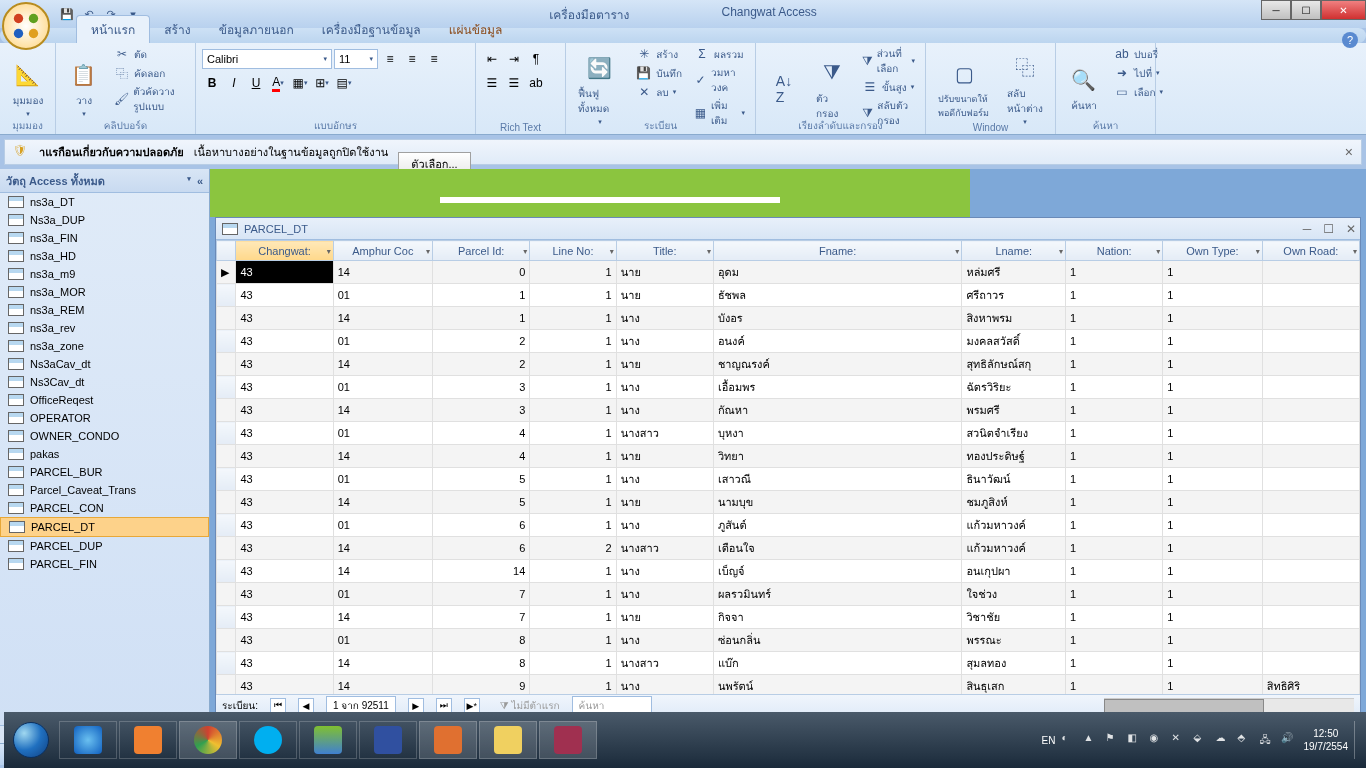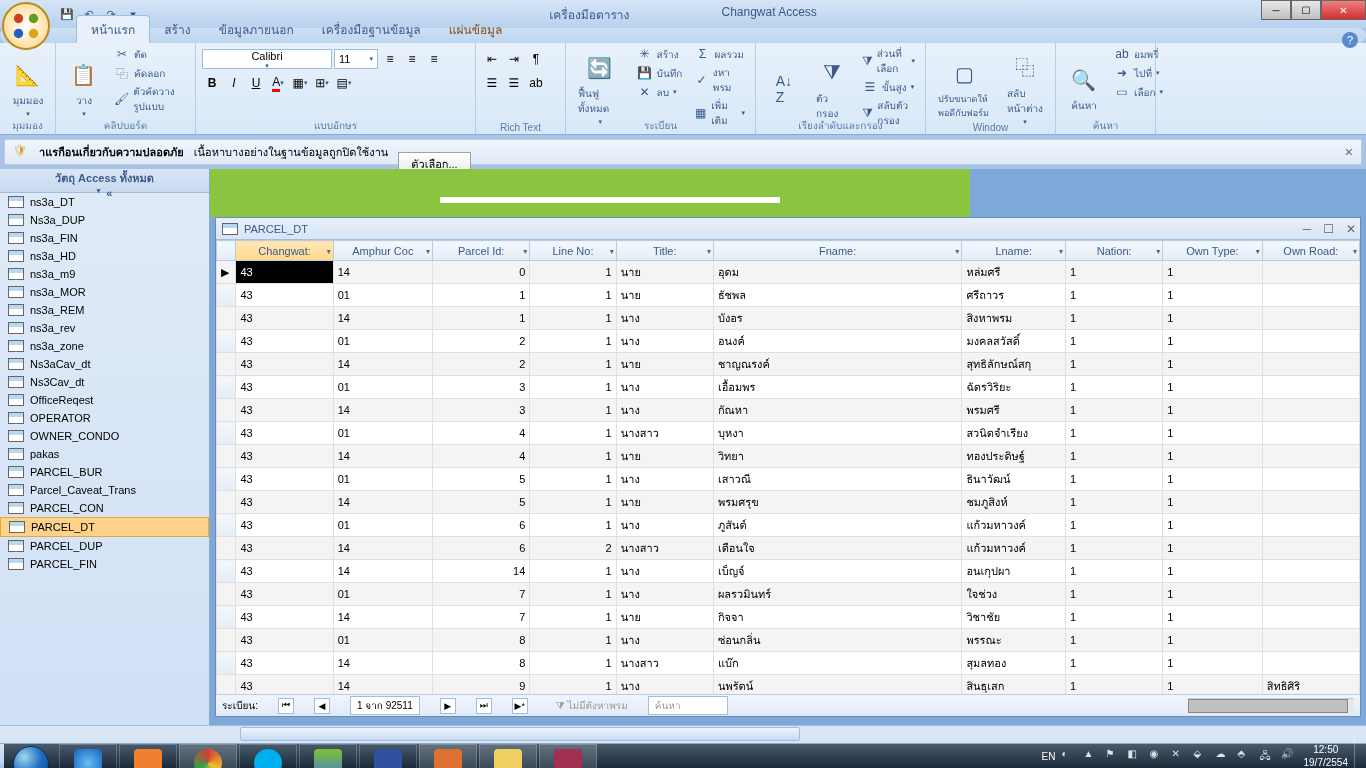--- a/index.html
+++ b/index.html
@@ -28,35 +28,35 @@
 .ribbon { height: 92px; background: linear-gradient(to bottom, #e8f1fb, #d8e8f8); border-bottom: 1px solid #8aabce; display: flex; }
 .ribbon-group { border-right: 1px solid #b8cde5; padding: 2px 6px; display: flex; flex-direction: column; position: relative; }
 .ribbon-group-label { position: absolute; bottom: 1px; left: 0; right: 0; text-align: center; font-size: 10px; color: #5a7aa8; }
 .ribbon-group-body { flex: 1; display: flex; gap: 4px; }
 .big-btn { display: flex; flex-direction: column; align-items: center; justify-content: center; padding: 2px 6px; cursor: pointer; font-size: 10px; color: #3b5a8a; gap: 2px; }
 .big-btn .icon { width: 32px; height: 32px; display: flex; align-items: center; justify-content: center; font-size: 20px; }
 .small-btns { display: flex; flex-direction: column; gap: 1px; }
 .small-btn { display: flex; align-items: center; gap: 4px; padding: 1px 4px; font-size: 10px; color: #3b5a8a; cursor: pointer; }
 .small-btn .icon { width: 16px; height: 16px; display: flex; align-items: center; justify-content: center; font-size: 12px; }
 .font-row { display: flex; gap: 2px; align-items: center; margin-bottom: 2px; }
-.font-combo { width: 130px; height: 20px; border: 1px solid #a0bde0; background: white; font-size: 11px; padding: 0 4px; display: flex; align-items: center; justify-content: space-between; flex-direction: column; }
+.font-combo { width: 130px; height: 20px; border: 1px solid #a0bde0; background: white; font-size: 11px; padding: 0 4px; display: flex; align-items: center; justify-content: space-between; }
 .size-combo { width: 44px; height: 20px; border: 1px solid #a0bde0; background: white; font-size: 11px; padding: 0 4px; display: flex; align-items: center; justify-content: space-between; }
 .fmt-btn { width: 20px; height: 20px; border: 1px solid transparent; display: flex; align-items: center; justify-content: center; font-size: 12px; cursor: pointer; }
 .dropdown-arrow { font-size: 7px; color: #3b5a8a; }
 
 
 .security-bar { height: 26px; background: linear-gradient(to bottom, #f0f5fc, #e0ebf8); border: 1px solid #b8cde5; margin: 4px; display: flex; align-items: center; padding: 0 8px; gap: 10px; font-size: 11px; }
 .shield-icon { width: 16px; height: 16px; color: #d8a020; }
 .option-btn { padding: 2px 12px; background: linear-gradient(to bottom, #fff, #e8e8e8); border: 1px solid #a0a0a0; font-size: 11px; cursor: pointer; margin-top: 24px; }
 .close-x { margin-left: auto; cursor: pointer; color: #666; font-size: 14px; }
 
 
 .main { display: flex; height: 556px; }
 .nav-pane { width: 210px; background: linear-gradient(to bottom, #e0ebf8, #d0e0f5); border-right: 1px solid #8aabce; display: flex; flex-direction: column; }
-.nav-header { height: 24px; background: linear-gradient(to bottom, #d8e5f5, #c8daf0); border-bottom: 1px solid #a0bde0; display: flex; align-items: center; padding: 0 6px; font-size: 11px; color: #3b5a8a; font-weight: bold; justify-content: space-between; flex-direction: column; }
+.nav-header { height: 24px; background: linear-gradient(to bottom, #d8e5f5, #c8daf0); border-bottom: 1px solid #a0bde0; display: flex; align-items: center; padding: 0 6px; font-size: 11px; color: #3b5a8a; font-weight: bold; justify-content: space-between; }
 .nav-list { flex: 1; overflow: auto; }
 .nav-item { display: flex; align-items: center; gap: 6px; padding: 3px 8px; font-size: 11px; cursor: pointer; }
 .nav-item.selected { background: #fdd28a; border: 1px solid #e8a838; }
 .table-icon { width: 16px; height: 12px; border: 1px solid #666; background: linear-gradient(to bottom, #b8d8f0 40%, white 40%); }
 
 .content { flex: 1; background: #7ea8d8; position: relative; overflow: hidden; }
 .green-bar { position: absolute; top: 0; left: 0; width: 760px; height: 48px; background: #8bc53f; }
 .green-bar-inner { position: absolute; top: 28px; left: 230px; width: 340px; height: 6px; background: white; }
 
 .datasheet { position: absolute; top: 48px; left: 5px; right: 5px; bottom: 8px; background: white; border: 1px solid #6a8ab8; display: flex; flex-direction: column; }
@@ -68,36 +68,36 @@
 .ds-table { border-collapse: collapse; font-size: 11px; width: 100%; }
 .ds-table th { background: linear-gradient(to bottom, #f4f8fc, #e4ecf6); border: 1px solid #b8cde5; padding: 3px 4px; font-weight: normal; color: #3b5a8a; position: relative; height: 20px; }
 .ds-table th.sorted { background: linear-gradient(to bottom, #ffe8b8, #ffd88a); }
 .col-arrow { position: absolute; right: 2px; top: 50%; transform: translateY(-50%); font-size: 8px; color: #666; cursor: pointer; }
 .ds-table td { border: 1px solid #e0e0e0; padding: 2px 4px; height: 19px; }
 .ds-table tr:nth-child(even) td { background: #f4f4f4; }
 .row-selector { width: 18px; background: linear-gradient(to bottom, #f4f8fc, #e4ecf6); border: 1px solid #b8cde5; }
 .active-cell { background: #000 !important; color: white; }
 .td-num { text-align: right; padding-right: 8px; }
 
-.ds-nav { height: 22px; background: linear-gradient(to bottom, #f0f5fc, #e0ebf8); border-top: 1px solid #b8cde5; display: flex; align-items: center; padding: 0 6px; gap: 20px; font-size: 10px; justify-content: flex-end; }
+.ds-nav { height: 22px; background: linear-gradient(to bottom, #f0f5fc, #e0ebf8); border-top: 1px solid #b8cde5; display: flex; align-items: center; padding: 0 6px; gap: 12px; font-size: 10px; justify-content: flex-end; }
 .nav-btn-sm { width: 16px; height: 16px; border: 1px solid #a0bde0; background: white; cursor: pointer; display: flex; align-items: center; justify-content: center; font-size: 9px; }
 .rec-box { border: 1px solid #a0bde0; background: white; padding: 1px 6px; font-size: 10px; }
 .search-box { border: 1px solid #a0bde0; background: white; padding: 1px 6px; font-size: 10px; width: 80px; color: #999; }
 .ds-hscroll { height: 16px; background: #e8e8e8; border-top: 1px solid #ccc; position: relative; margin-left: 440px; flex: 1; }
 
 .btm-hscroll { height: 18px; background: #d8e5f5; border-top: 1px solid #a0bde0; position: relative; }
 
 
 .statusbar { height: 22px; background: linear-gradient(to bottom, #d5e5f7, #b8d1ee); border-top: 1px solid #8aabce; display: flex; align-items: center; padding: 0 8px; font-size: 11px; color: #3b5a8a; }
 .status-right { margin-left: auto; display: flex; gap: 8px; align-items: center; }
 .view-btns { display: flex; gap: 1px; }
 .view-btn { width: 18px; height: 16px; border: 1px solid #a0bde0; background: linear-gradient(to bottom, #fff, #e0ebf8); cursor: pointer; }
 
 
-.taskbar { position: absolute; bottom: 0; left: 4px; right: 0; height: 24px; background: linear-gradient(to bottom, #4a5a6a, #1a2a3a); display: flex; }
+.taskbar { position: absolute; bottom: 0; left: 4px; right: 0; height: 56px; background: linear-gradient(to bottom, #4a5a6a, #1a2a3a); display: flex; align-items: center; }
 .start-btn { width: 54px; height: 40px; display: flex; align-items: center; justify-content: center; }
 .start-orb { width: 36px; height: 36px; border-radius: 50%; background: radial-gradient(circle at 30% 30%, #a0d8f0, #2070c0, #104080); border: 1px solid #0a3060; }
 .task-btn { width: 58px; height: 38px; border: 1px solid rgba(255,255,255,0.2); display: flex; align-items: center; justify-content: center; margin: 0 1px; cursor: pointer; }
 .task-btn.active { background: rgba(255,255,255,0.15); }
 .task-icon { width: 28px; height: 28px; border-radius: 4px; }
 .tray { margin-left: auto; display: flex; align-items: center; gap: 6px; padding-right: 4px; color: #fff; font-size: 10px; }
 .tray-icon { width: 16px; height: 16px; opacity: 0.85; }
 .clock { text-align: center; line-height: 1.3; }
 </style>
 </head>
@@ -250,21 +250,21 @@
             <span class="dropdown-arrow">▾</span>
           </div>
       </div>
       <div class="small-btns">
         <div class="small-btn">
             <span class="icon">Σ</span>
             <span>ผลรวม</span>
           </div>
         <div class="small-btn">
             <span class="icon">✓</span>
-            <span>งหาพรม</span>
+            <span>วมหาวงค</span>
           </div>
         <div class="small-btn">
             <span class="icon">▦</span>
             <span>เพิ่มเติม</span>
             <span class="dropdown-arrow">▾</span>
           </div>
       </div>
     </div>
     <div class="ribbon-group-label">ระเบียน</div>
   </div>
@@ -315,21 +315,21 @@
 
   <div class="ribbon-group" style="width:100px">
     <div class="ribbon-group-body">
       <div class="big-btn">
         <div class="icon">🔍</div>
         <span>ค้นหา</span>
       </div>
       <div class="small-btns">
         <div class="small-btn">
             <span class="icon">ab</span>
-            <span>อมพรี่</span>
+            <span>ปบอรี่</span>
           </div>
         <div class="small-btn">
             <span class="icon">➜</span>
             <span>ไปที่</span>
             <span class="dropdown-arrow">▾</span>
           </div>
         <div class="small-btn">
             <span class="icon">▭</span>
             <span>เลือก</span>
             <span class="dropdown-arrow">▾</span>
@@ -606,21 +606,21 @@
                 <td class="">1</td>
                 <td class=""></td>
               </tr>
               <tr>
                 <td class="row-selector"></td>
                 <td class="">43</td>
                 <td class="">14</td>
                 <td class="td-num">5</td>
                 <td class="td-num">1</td>
                 <td class="">นาย</td>
-                <td class="">พรมศรุข</td>
+                <td class="">นามบุข</td>
                 <td class="">ชมภูสิงห์</td>
                 <td class="">1</td>
                 <td class="">1</td>
                 <td class=""></td>
               </tr>
               <tr>
                 <td class="row-selector"></td>
                 <td class="">43</td>
                 <td class="">01</td>
                 <td class="td-num">6</td>
@@ -727,21 +727,21 @@
           </table>
       </div>
       <div class="ds-nav">
         <span>ระเบียน:</span>
         <div class="nav-btn-sm">⏮</div>
         <div class="nav-btn-sm">◀</div>
         <div class="rec-box">1 จาก 92511</div>
         <div class="nav-btn-sm">▶</div>
         <div class="nav-btn-sm">⏭</div>
         <div class="nav-btn-sm">▶*</div>
-        <span style="color:#999;margin-left:8px">⧩ <span>ไม่มีตังหาพรม</span></span>
+        <span style="color:#999;margin-left:8px">⧩ <span>ไม่มีตัาแรก</span></span>
         <div class="search-box">ค้นหา</div>
         <div class="ds-hscroll">
             <div style="position:absolute;left:0;width:160px;height:14px;background:#c0c0c0;border:1px solid #888;top:0"></div>
           </div>
       </div>
     </div>
   </div>
 </div>
 
 <div class="btm-hscroll">

